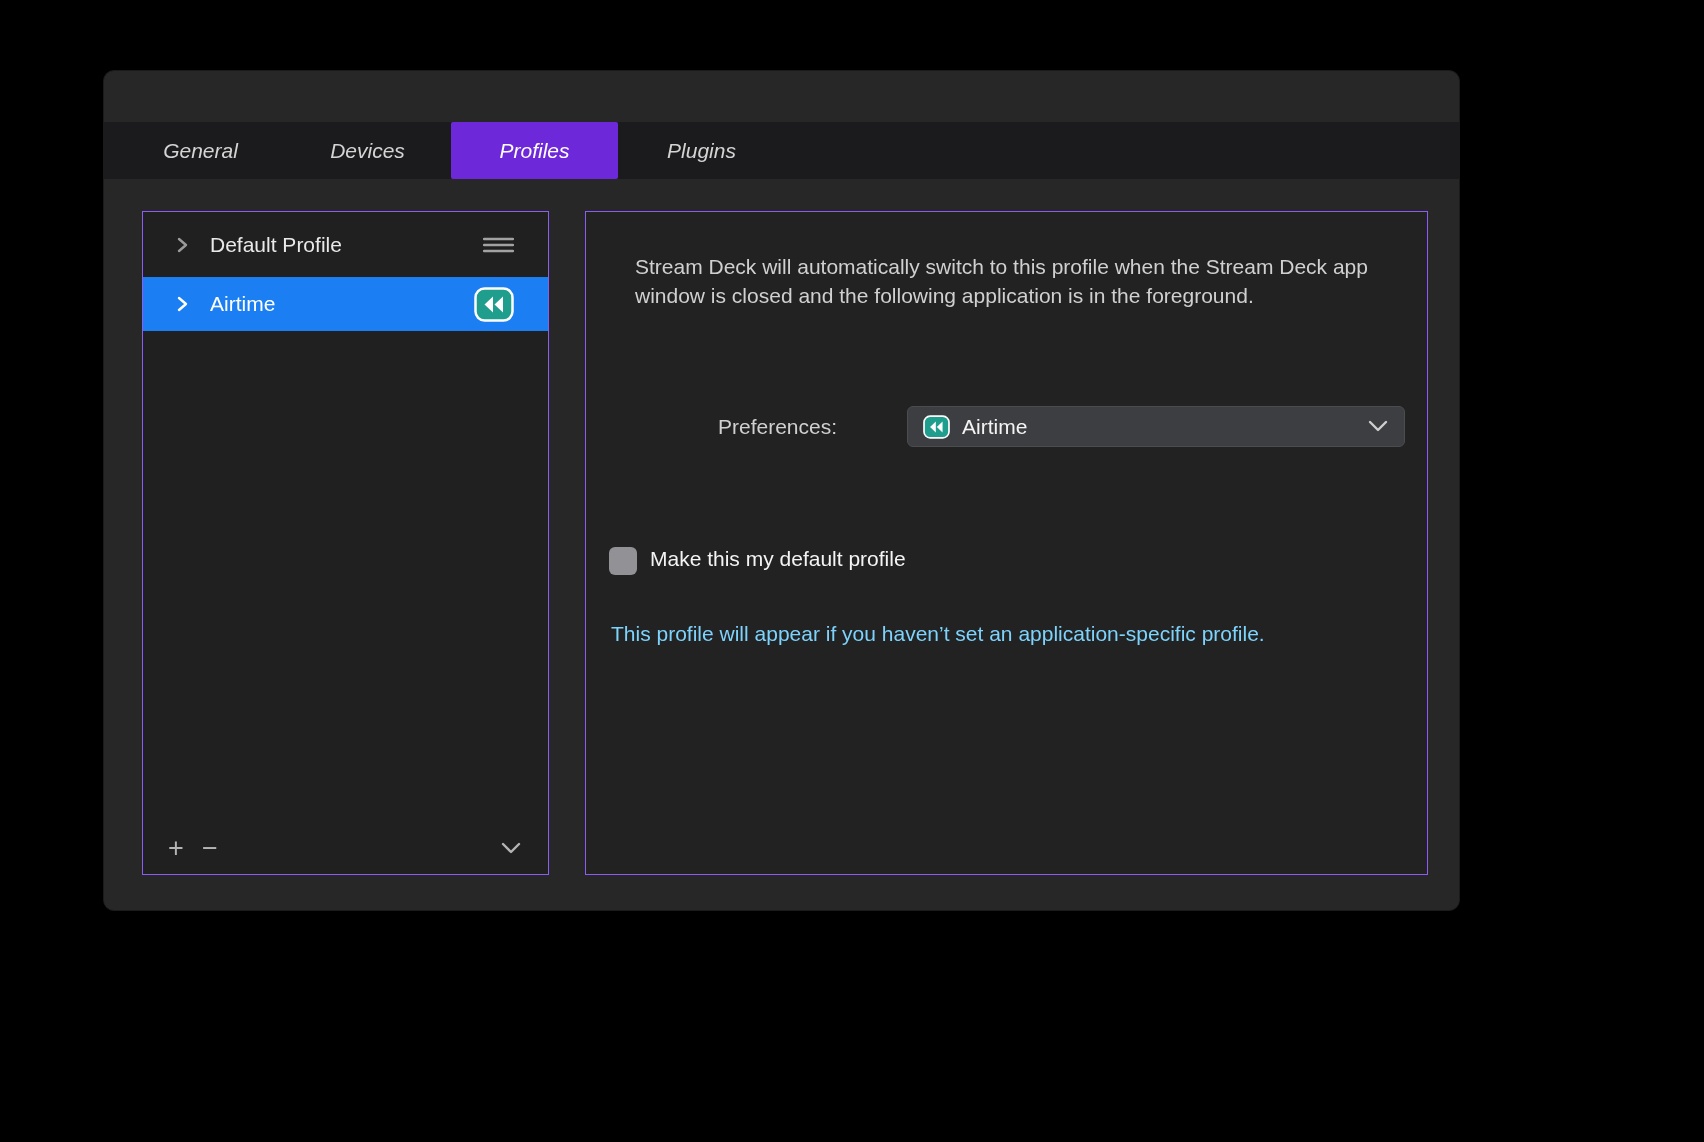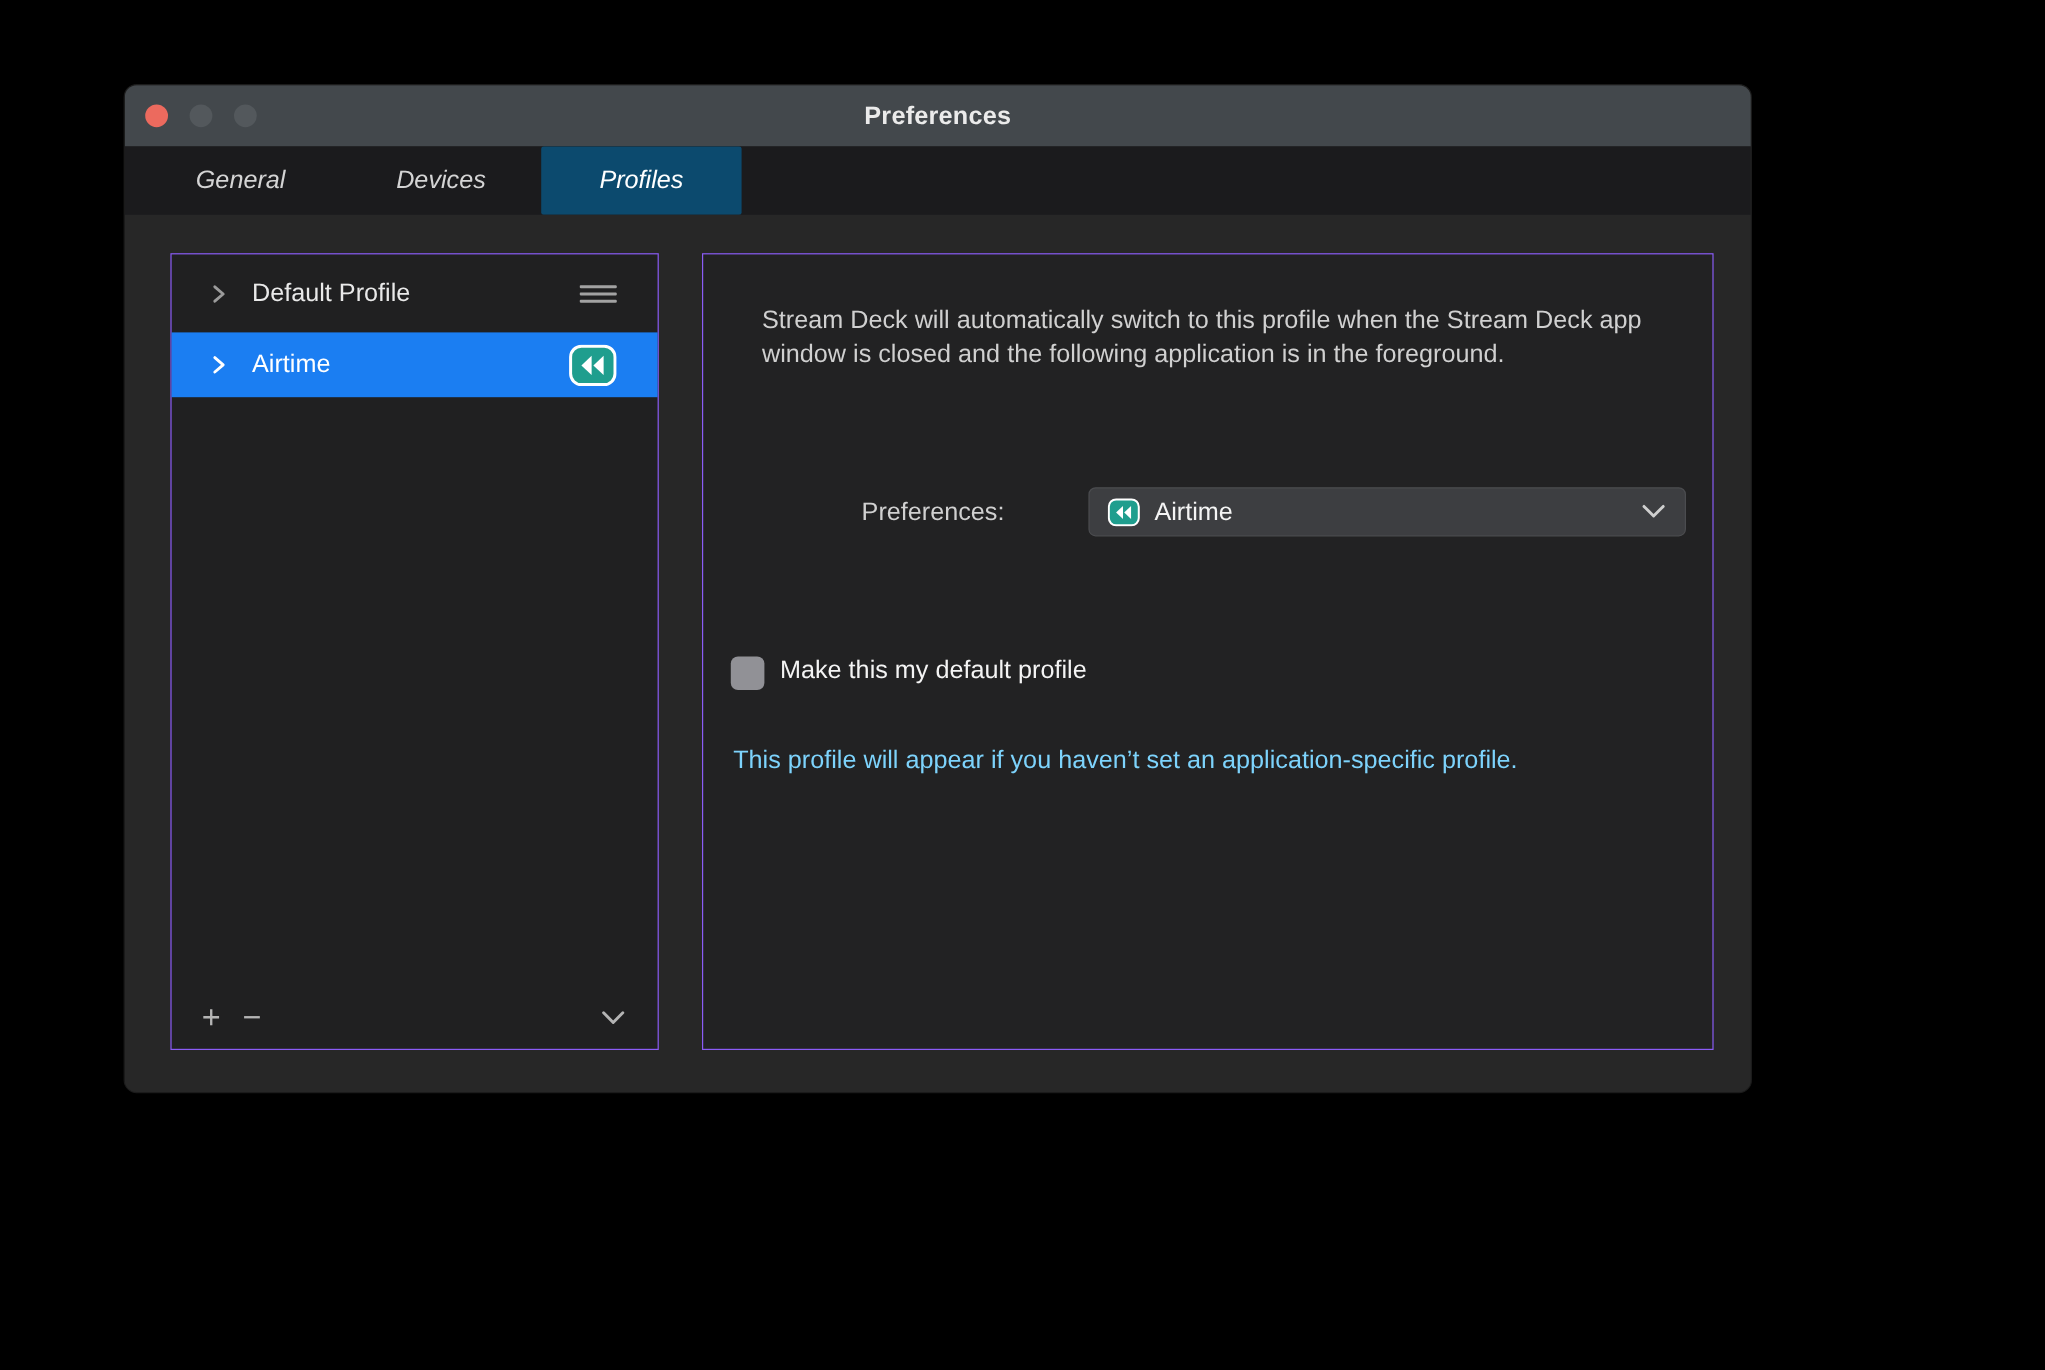--- a/index.html
+++ b/index.html
@@ -47,21 +47,21 @@
     padding-left: 13px;
     font-style: italic;
   }
   .tab {
     width: 167px;
     display: flex; align-items: center; justify-content: center;
     color: #d4d4d4; font-size: 21px;
     cursor: default;
   }
   .tab.active {
-    background: #0c4a6e;
+    background: #6d28d9;
     color: #ffffff;
     border-radius: 2px;
   }
 
   
   .content {
     position: absolute; left: 0; top: 108px; right: 0; bottom: 0;
     background: #272727;
   }
   .panel {
@@ -142,33 +142,26 @@
     color: #7dd3fc; font-size: 21px; line-height: 29px;
   }
 
   svg { display: block; }
 </style>
 </head>
 <body>
 
 <div class="window">
 
-  <div class="titlebar">
-    <div class="traffic-lights">
-      <span class="traffic-light tl-close"></span>
-      <span class="traffic-light tl-min"></span>
-      <span class="traffic-light tl-zoom"></span>
-    </div>
-    <div class="titlebar-title">Preferences</div>
-  </div>
 
   <div class="tabbar">
     <div class="tab">General</div>
     <div class="tab">Devices</div>
     <div class="tab active">Profiles</div>
+    <div class="tab">Plugins</div>
   </div>
 
   <div class="content">
 
     <div class="panel left-panel">
       <div class="profile-rows">
 
         <div class="profile-row">
           <span class="disclosure">
             <svg width="15" height="20" viewBox="0 0 15 20">

